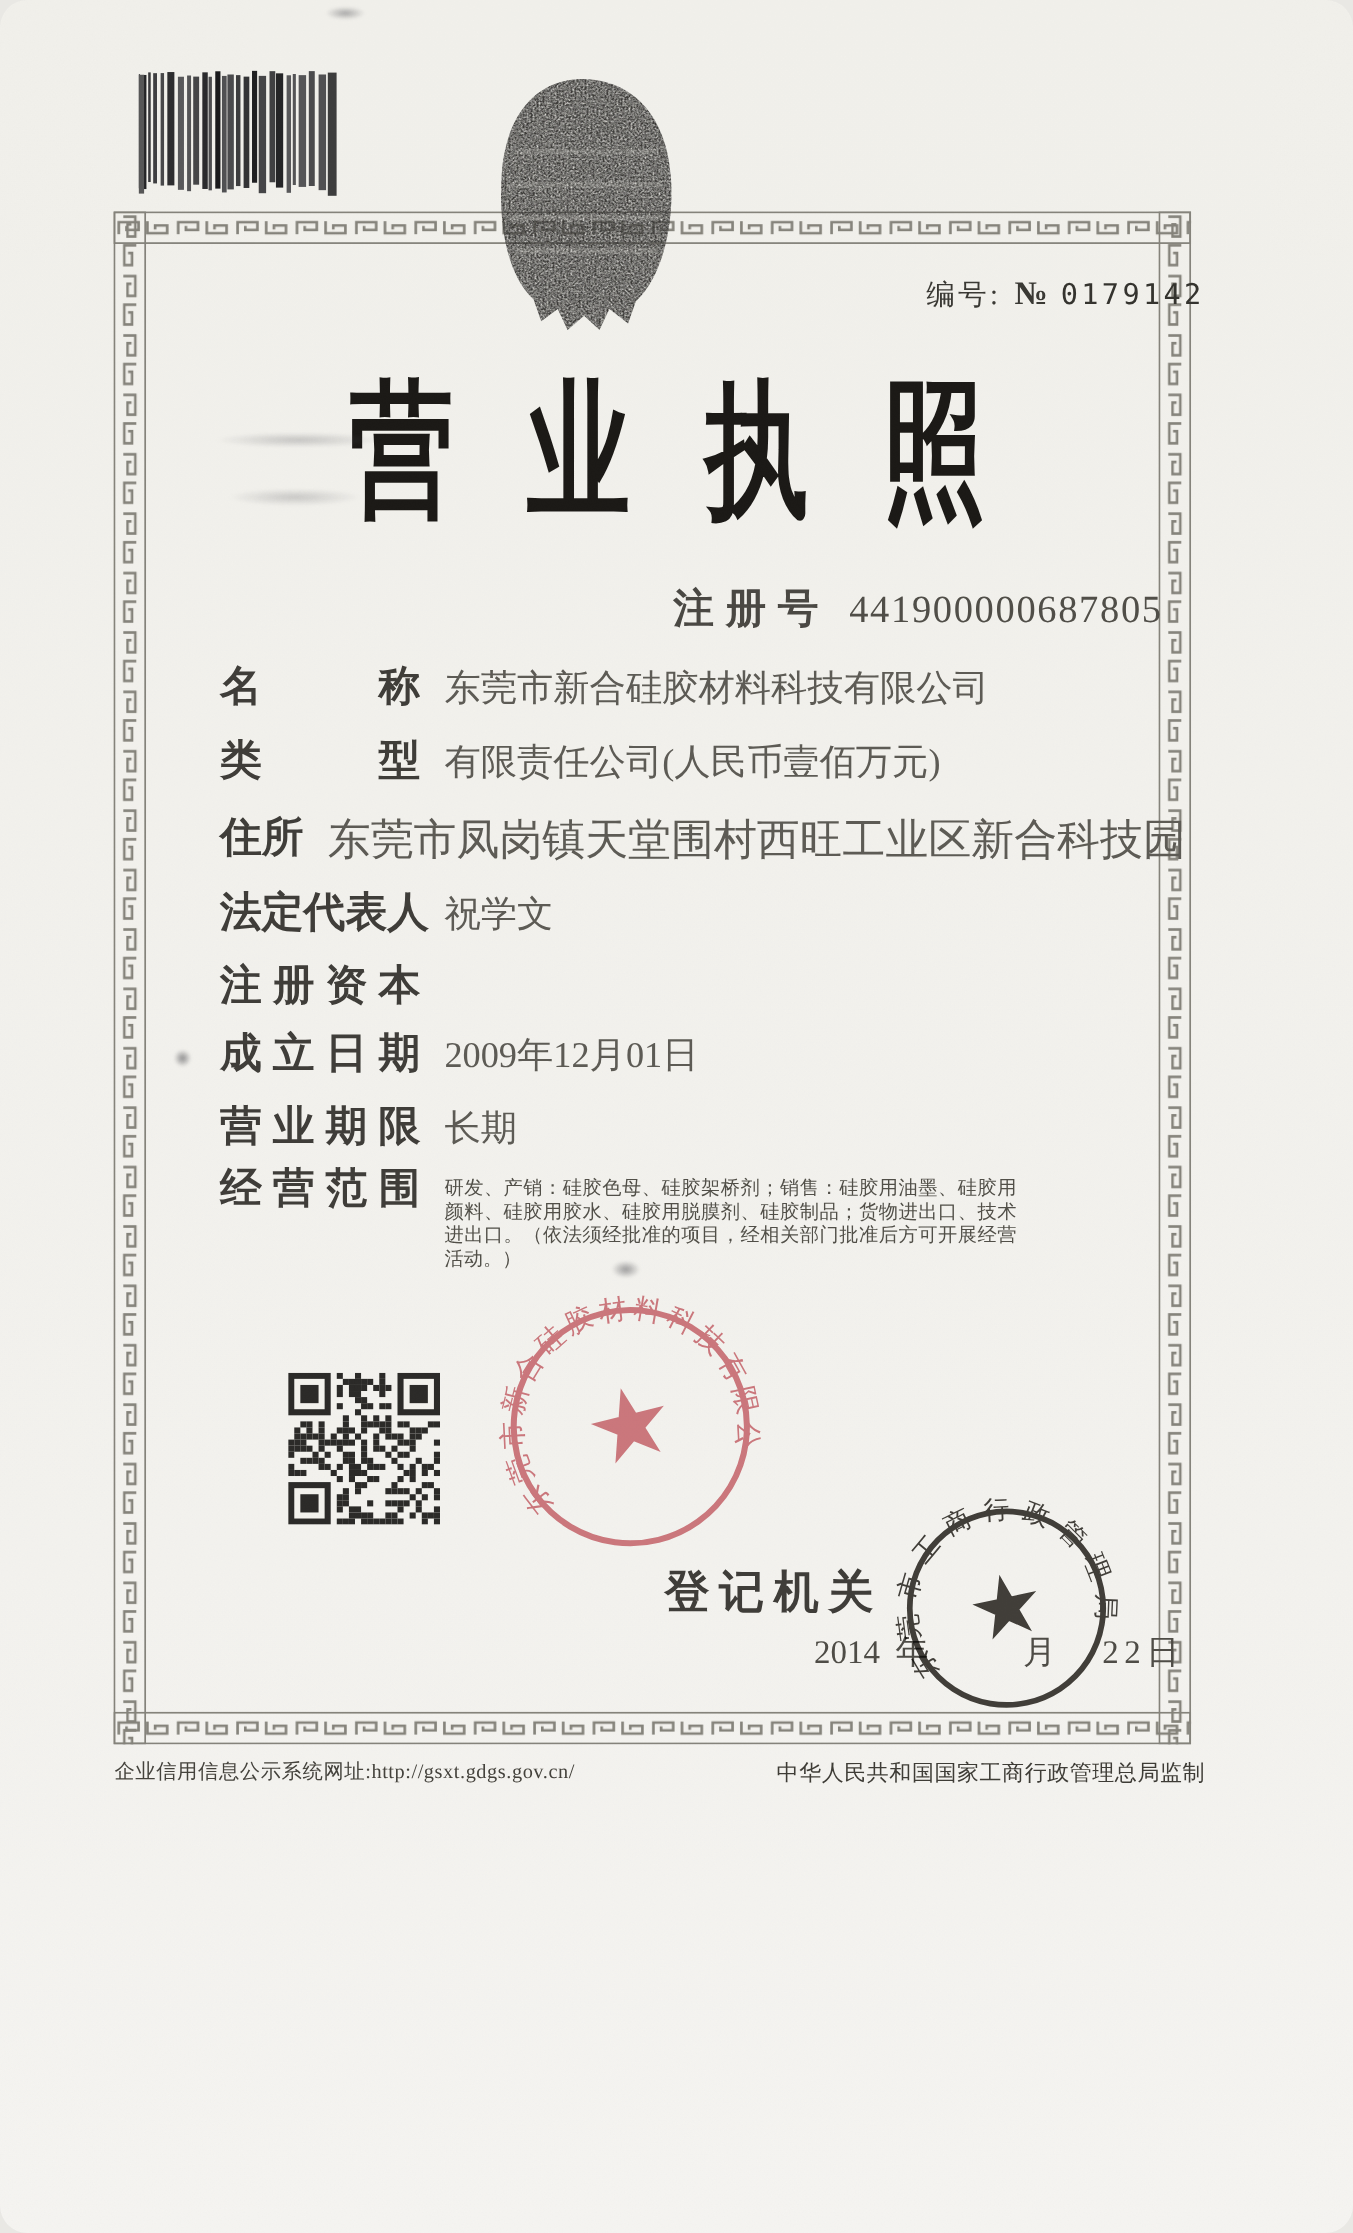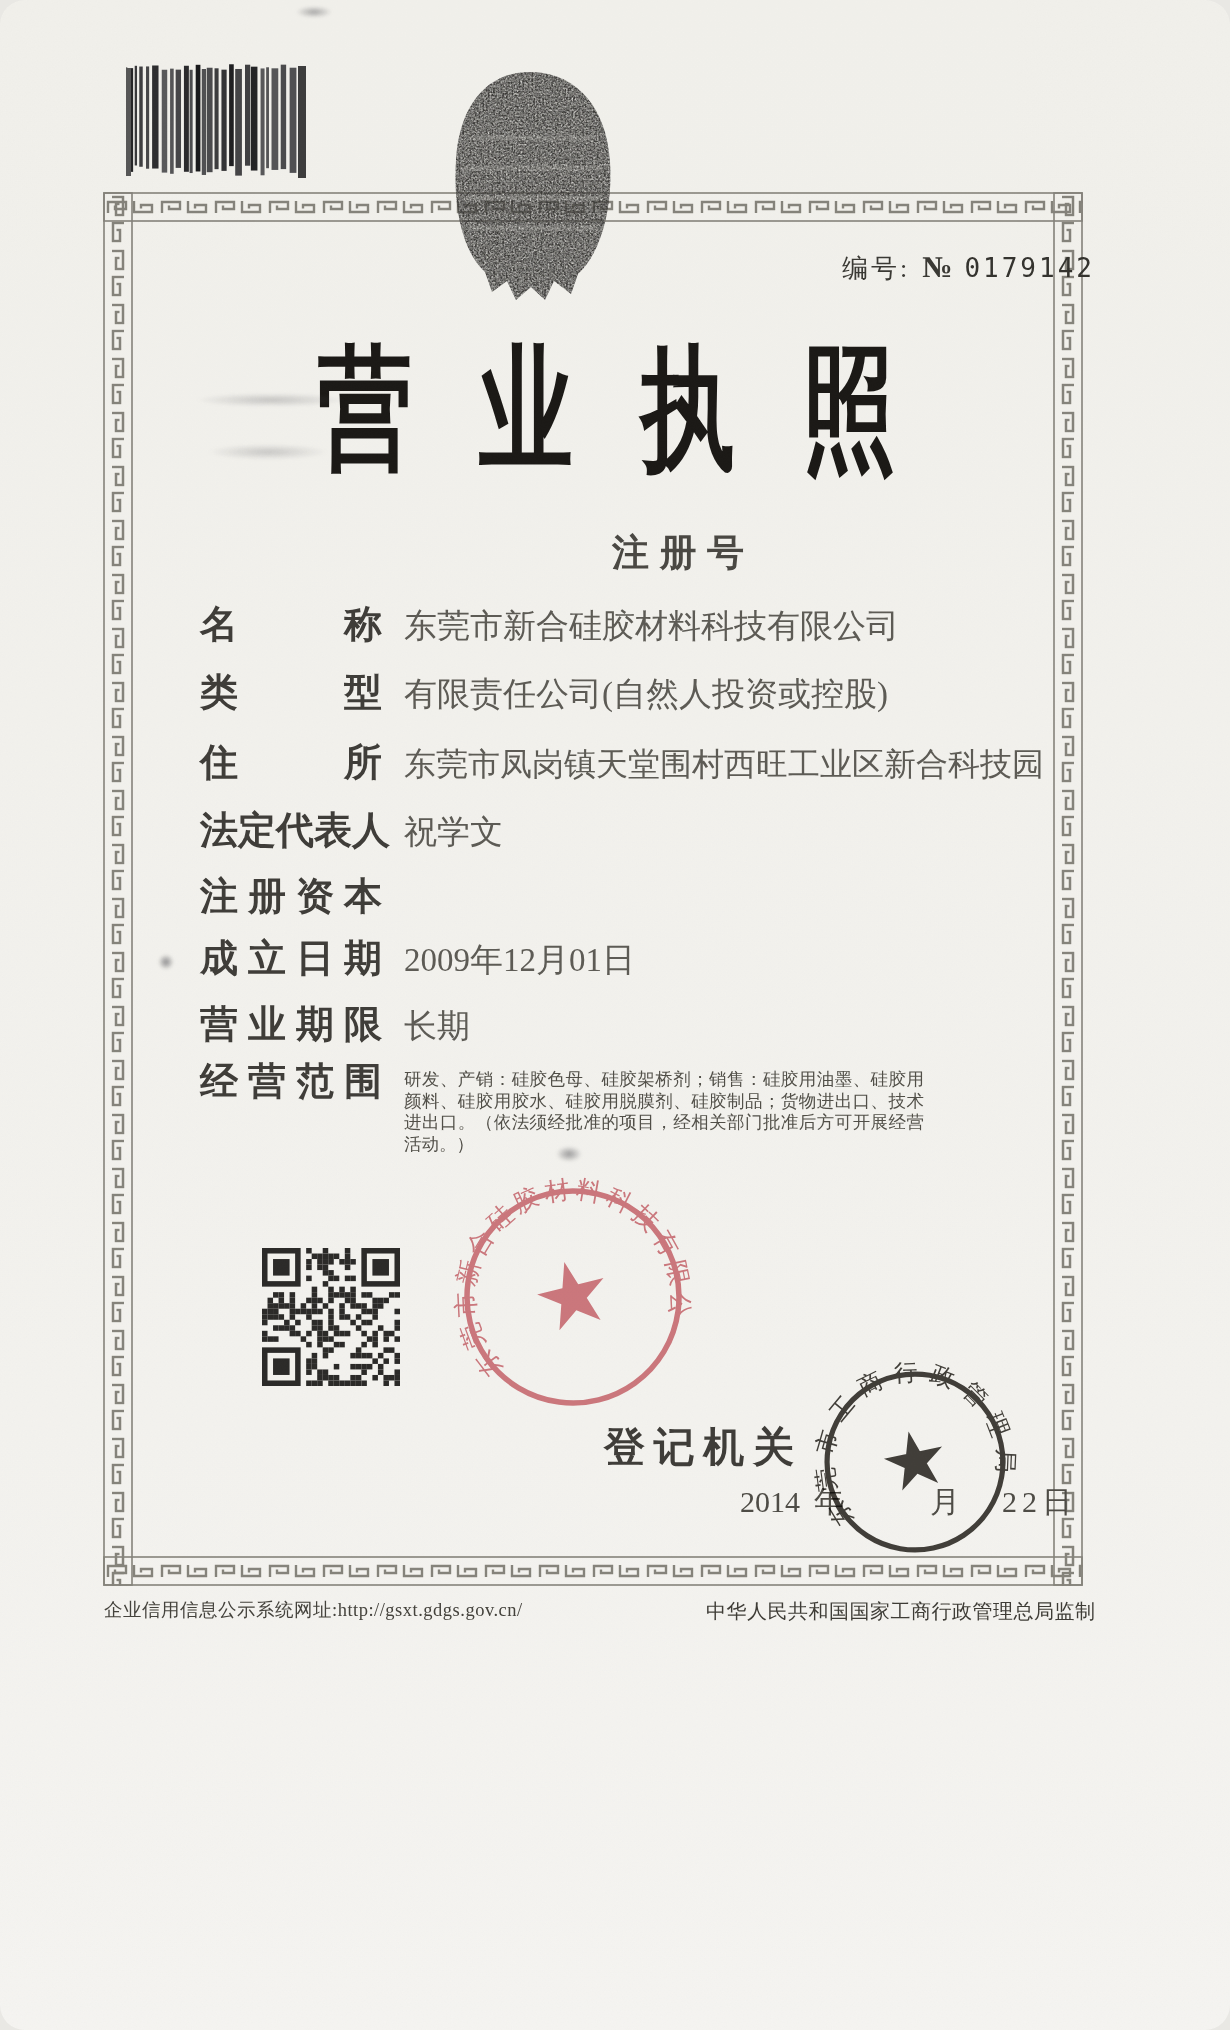--- a/index.html
+++ b/index.html
@@ -38,21 +38,21 @@
 
   
   #regno{position:absolute;left:612px;top:528px;display:flex;align-items:baseline;color:#4a4843;z-index:6;}
   #regno .lbl{width:132px;display:flex;justify-content:space-between;font-size:37px;font-weight:600;}
   #regno .val{margin-left:28px;font-size:35px;letter-spacing:1.5px;color:#504e48;}
 
   
   .f-row{position:absolute;left:200px;width:872px;display:flex;align-items:flex-start;}
   .f-label{width:182px;display:flex;justify-content:space-between;font-size:38px;font-weight:600;color:#3f3d39;line-height:46px;}
   .f-value{margin-left:22px;font-size:33px;color:#5d5b55;line-height:44px;padding-top:3px;white-space:nowrap;}
-  .f-value.addr{font-size:32px;}
+  .f-value.addr{font-size:39px;}
   .f-value.scope{width:520px;font-size:17.5px;line-height:21.5px;white-space:normal;
                  text-align:justify;color:#514f48;padding-top:11px;}
 
   
   #qr{position:absolute;left:262px;top:1248px;width:138px;height:138px;filter:blur(.3px);}
 
   
   #company-seal{position:absolute;left:448px;top:1172px;width:250px;height:250px;z-index:20;
                 mix-blend-mode:multiply;opacity:.88;filter:blur(.4px);}
   #authority-seal{position:absolute;left:811px;top:1358px;width:208px;height:208px;z-index:20;
@@ -161,35 +161,36 @@
       <span>执</span>
       <span>照</span>
     </div>
 
   <div id="regno">
     <div class="lbl justify-chars">
         <span>注</span>
         <span>册</span>
         <span>号</span>
       </div>
+    <div class="val">441900000687805</div>
   </div>
 
   <div class="f-row" style="top:601px">
     <div class="f-label justify-chars">
         <span>名</span>
         <span>称</span>
       </div>
     <div class="f-value">东莞市新合硅胶材料科技有限公司</div>
   </div>
   <div class="f-row" style="top:669px">
     <div class="f-label justify-chars">
         <span>类</span>
         <span>型</span>
       </div>
-    <div class="f-value">有限责任公司(自然人投资或控股)</div>
+    <div class="f-value">有限责任公司(人民币壹佰万元)</div>
   </div>
   <div class="f-row" style="top:739px">
     <div class="f-label justify-chars">
         <span>住</span>
         <span>所</span>
       </div>
     <div class="f-value addr">东莞市凤岗镇天堂围村西旺工业区新合科技园</div>
   </div>
   <div class="f-row" style="top:807px">
     <div class="f-label justify-chars">

